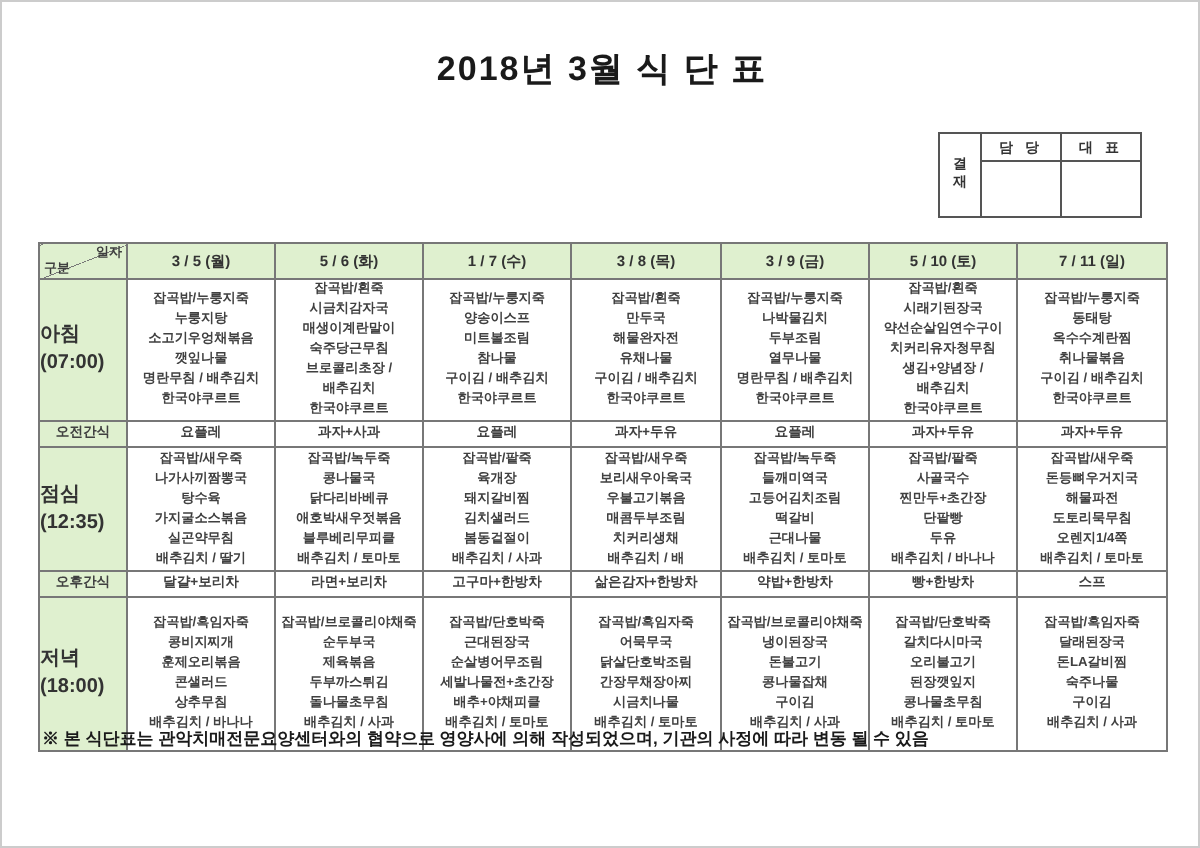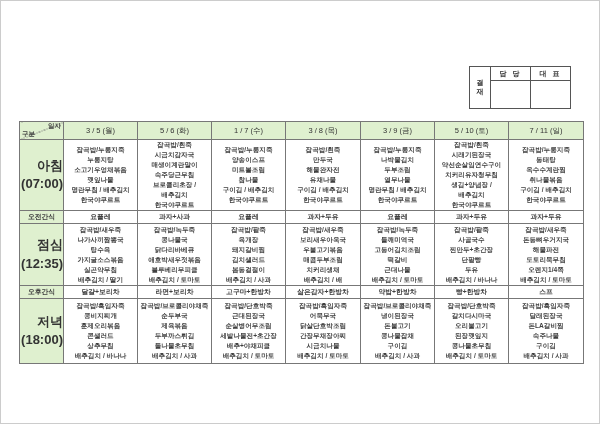--- a/index.html
+++ b/index.html
@@ -13,39 +13,40 @@
                text-align:center;vertical-align:middle;}
   .approval .stamp{width:20px;height:40px;}
   .approval .stamp div{width:8px;margin:0 auto;word-break:break-all;line-height:1.25;}
   .approval .head{width:39px;height:13px;letter-spacing:2px;}
   .approval .sign{height:27px;}
   .subtitle{position:absolute;top:106px;left:18px;font-size:9.5px;font-weight:bold;color:#111;}
   
   .menu{position:absolute;top:120px;left:18px;border-collapse:collapse;table-layout:fixed;width:564px;}
   .menu td,.menu th{border:1px solid #777;padding:0;vertical-align:middle;overflow:hidden;}
   .menu .green{background:#dff0cf;}
-  .menu th{font-size:7.5px;font-weight:normal;color:#333;height:17px;}
-  .menu .rowlabel{font-size:13px;font-weight:bold;color:#333;text-align:right;line-height:1.4;}
+  .menu th{font-size:7.5px;font-weight:bold;color:#333;height:17px;}
+  .menu .rowlabel{font-size:10px;font-weight:bold;color:#333;text-align:left;line-height:1.4;}
   .menu .cell{font-size:6.6px;font-weight:bold;color:#404040;text-align:center;line-height:10px;
               white-space:nowrap;}
   .menu .cell div{white-space:nowrap;}
   .menu .snackcell{font-size:6.8px;font-weight:bold;color:#404040;text-align:center;height:12px;line-height:12px;}
   .menu .snackcell div{display:inline;}
   
   .corner{position:relative;height:17px;
           background:linear-gradient(to bottom right,#dff0cf 49.3%,#777 49.3%,#777 50.7%,#dff0cf 50.7%);}
   .corner .tr{position:absolute;top:0;right:2px;font-size:6.5px;font-weight:bold;}
   .corner .bl{position:absolute;bottom:0;left:2px;font-size:6.5px;font-weight:bold;}
   .footer{position:absolute;left:20px;top:361px;font-size:8.5px;font-weight:bold;color:#1a1a1a;line-height:15px;}
 </style>
 </head>
 <body>
 
 <div class="page">
 
+  <div class="title">2018년 3월 식 단 표</div>
 
   <table class="approval">
     <tbody>
         <tr>
       <td class="stamp" rowspan="2">
         <div>결재</div>
       </td>
       <td class="head">담 당</td>
       <td class="head">대 표</td>
     </tr>
@@ -226,21 +227,21 @@
       <td class="green snackcell">오후간식</td>
       <td class="snackcell"><div>달걀+보리차</div></td>
       <td class="snackcell"><div>라면+보리차</div></td>
       <td class="snackcell"><div>고구마+한방차</div></td>
       <td class="snackcell"><div>삶은감자+한방차</div></td>
       <td class="snackcell"><div>약밥+한방차</div></td>
       <td class="snackcell"><div>빵+한방차</div></td>
       <td class="snackcell"><div>스프</div></td>
     </tr>
 
-    <tr style="height:65px">
+    <tr style="height:77px">
       <td class="green rowlabel">
         <div>저녁</div>
         <div>(18:00)</div>
       </td>
       <td class="cell">
             <div>잡곡밥/흑임자죽</div>
             <div>콩비지찌개</div>
             <div>훈제오리볶음</div>
             <div>콘샐러드</div>
             <div>상추무침</div>
@@ -292,15 +293,16 @@
             <div>돈LA갈비찜</div>
             <div>숙주나물</div>
             <div>구이김</div>
             <div>배추김치 / 사과</div>
           </td>
     </tr>
   </tbody>
     </table>
 
   <div class="footer">
+    <div>※ 본 식단표는 관악치매전문요양센터와의 협약으로 영양사에 의해 작성되었으며, 기관의 사정에 따라 변동 될 수 있음</div>
   </div>
 
 </div>
 
 </body></html>

